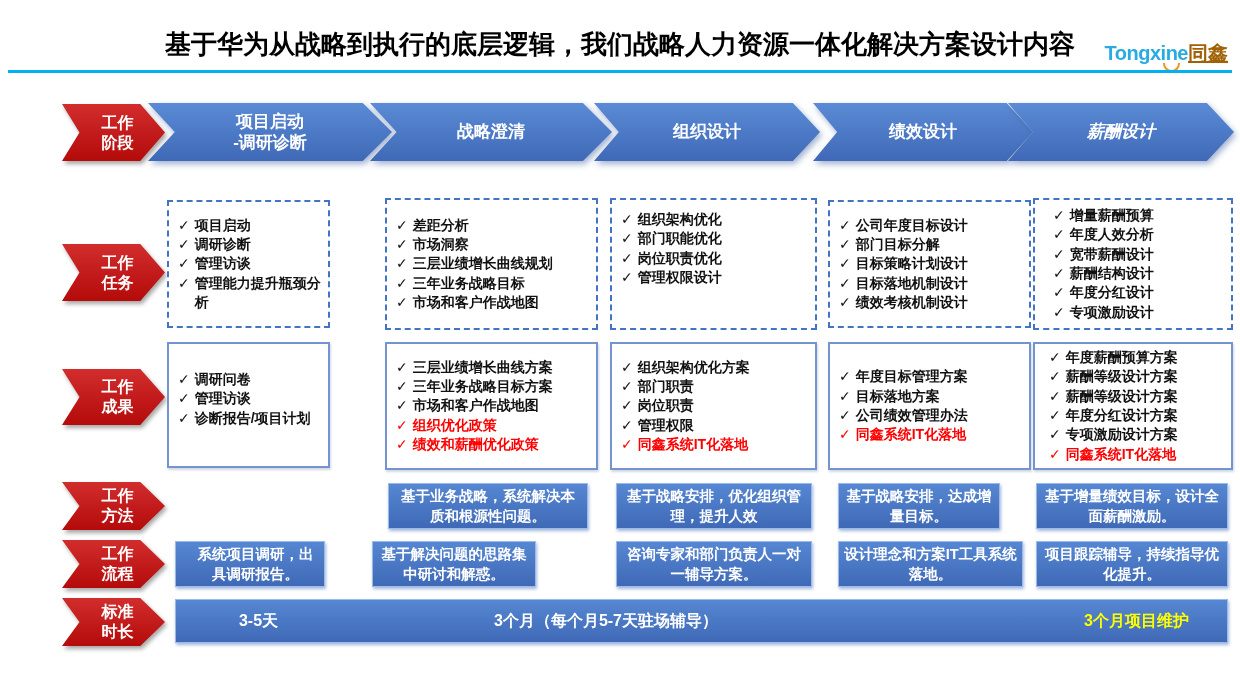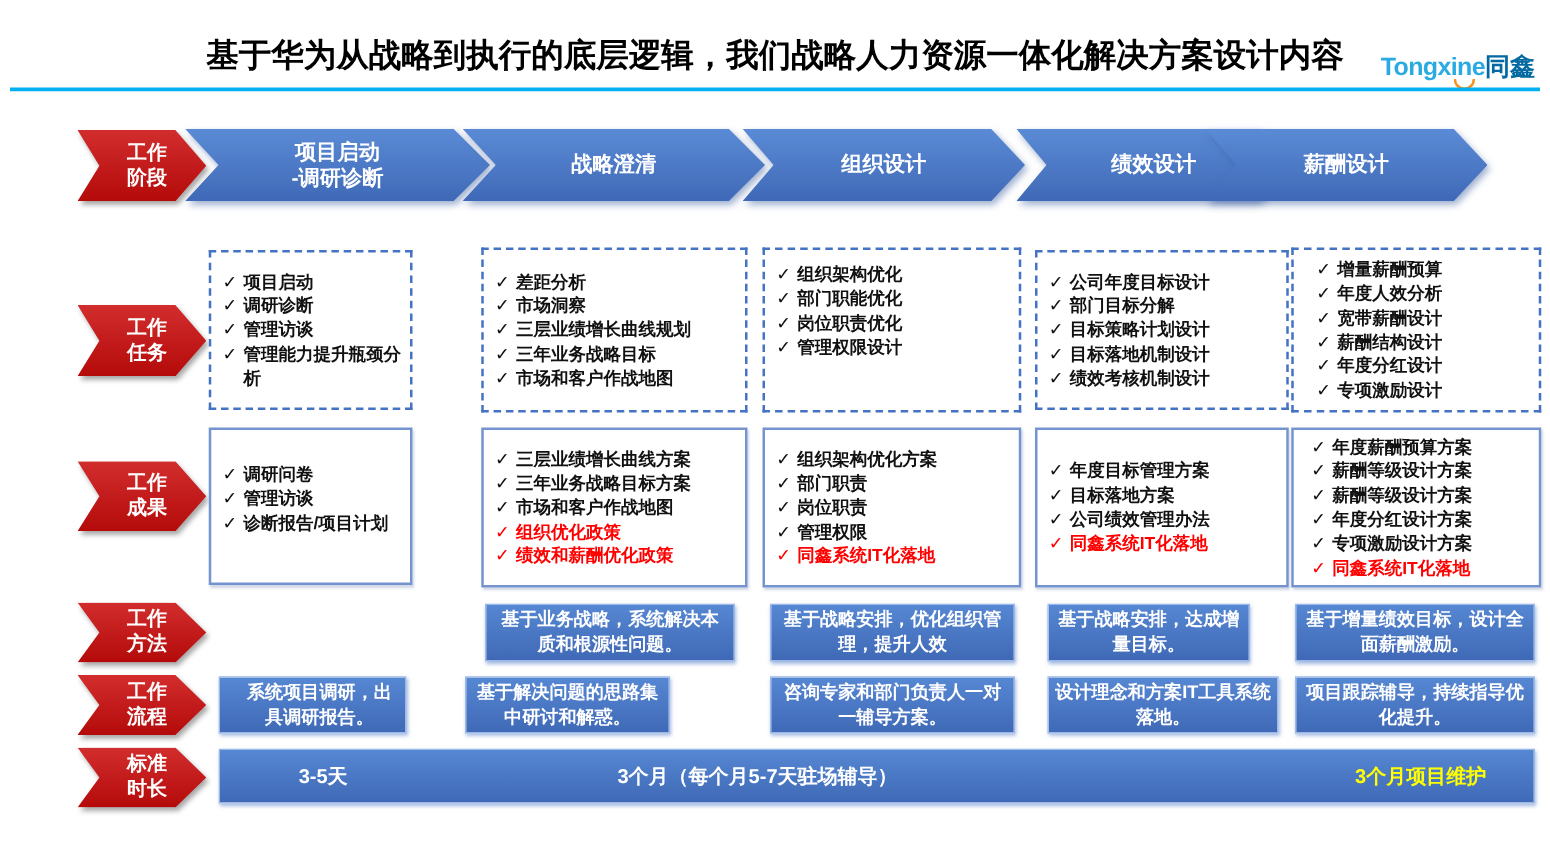--- a/index.html
+++ b/index.html
@@ -4,21 +4,21 @@
 <style>
   html,body{margin:0;padding:0;background:#fff;}
   .canvas{position:relative;width:1240px;height:679px;background:#fff;overflow:hidden;
           font-family:"Liberation Sans","DejaVu Sans",sans-serif;}
 
   
   .title{position:absolute;left:140px;top:27px;width:960px;text-align:center;
          font-size:26px;font-weight:bold;color:#000;white-space:nowrap;}
   .logo{position:absolute;right:12px;top:40px;font-size:20px;font-weight:bold;white-space:nowrap;}
   .logo-en{color:#29abe2;letter-spacing:-0.5px;}
-  .logo-cn{color:#0369a1;}
+  .logo-cn{color:#a16207;text-decoration:underline;}
   .smile{position:absolute;left:58px;bottom:-5px;width:13px;height:7px;border:2.5px solid #f7941d;
          border-top:none;border-radius:0 0 12px 12px;}
   .rule{position:absolute;left:8px;top:70px;width:1224px;height:3px;background:#00b0f0;}
 
   
   .rlabel{position:absolute;left:62px;width:103px;filter:drop-shadow(2px 3px 2px rgba(0,0,0,0.35));}
   .rlabel-in{width:100%;height:100%;clip-path:polygon(0 0,76% 0,100% 50%,76% 100%,0 100%,17% 50%);
              background:linear-gradient(180deg,#d22d2d,#b40a0a);color:#fff;font-weight:bold;
              display:flex;flex-direction:column;align-items:center;justify-content:center;
              font-size:16px;line-height:1.25;text-align:center;padding-left:8px;box-sizing:border-box;}
@@ -117,21 +117,21 @@
   <div class="sarrow" style="left:594px;width:226px;">
     <div class="sarrow-in">
         <span>组织设计</span>
       </div>
   </div>
   <div class="sarrow" style="left:813px;width:220px;">
     <div class="sarrow-in">
         <span>绩效设计</span>
       </div>
   </div>
-  <div class="sarrow" style="left:964px;width:226px;">
+  <div class="sarrow" style="left:1008px;width:226px;font-style:italic;">
     <div class="sarrow-in">
         <span>薪酬设计</span>
       </div>
   </div>
 
   <div class="box dashed" style="left:167px;top:200px;width:163px;height:128px;">
     <ul>
       <li>
           <span class="chk">✓</span>
           <span>项目启动</span>

